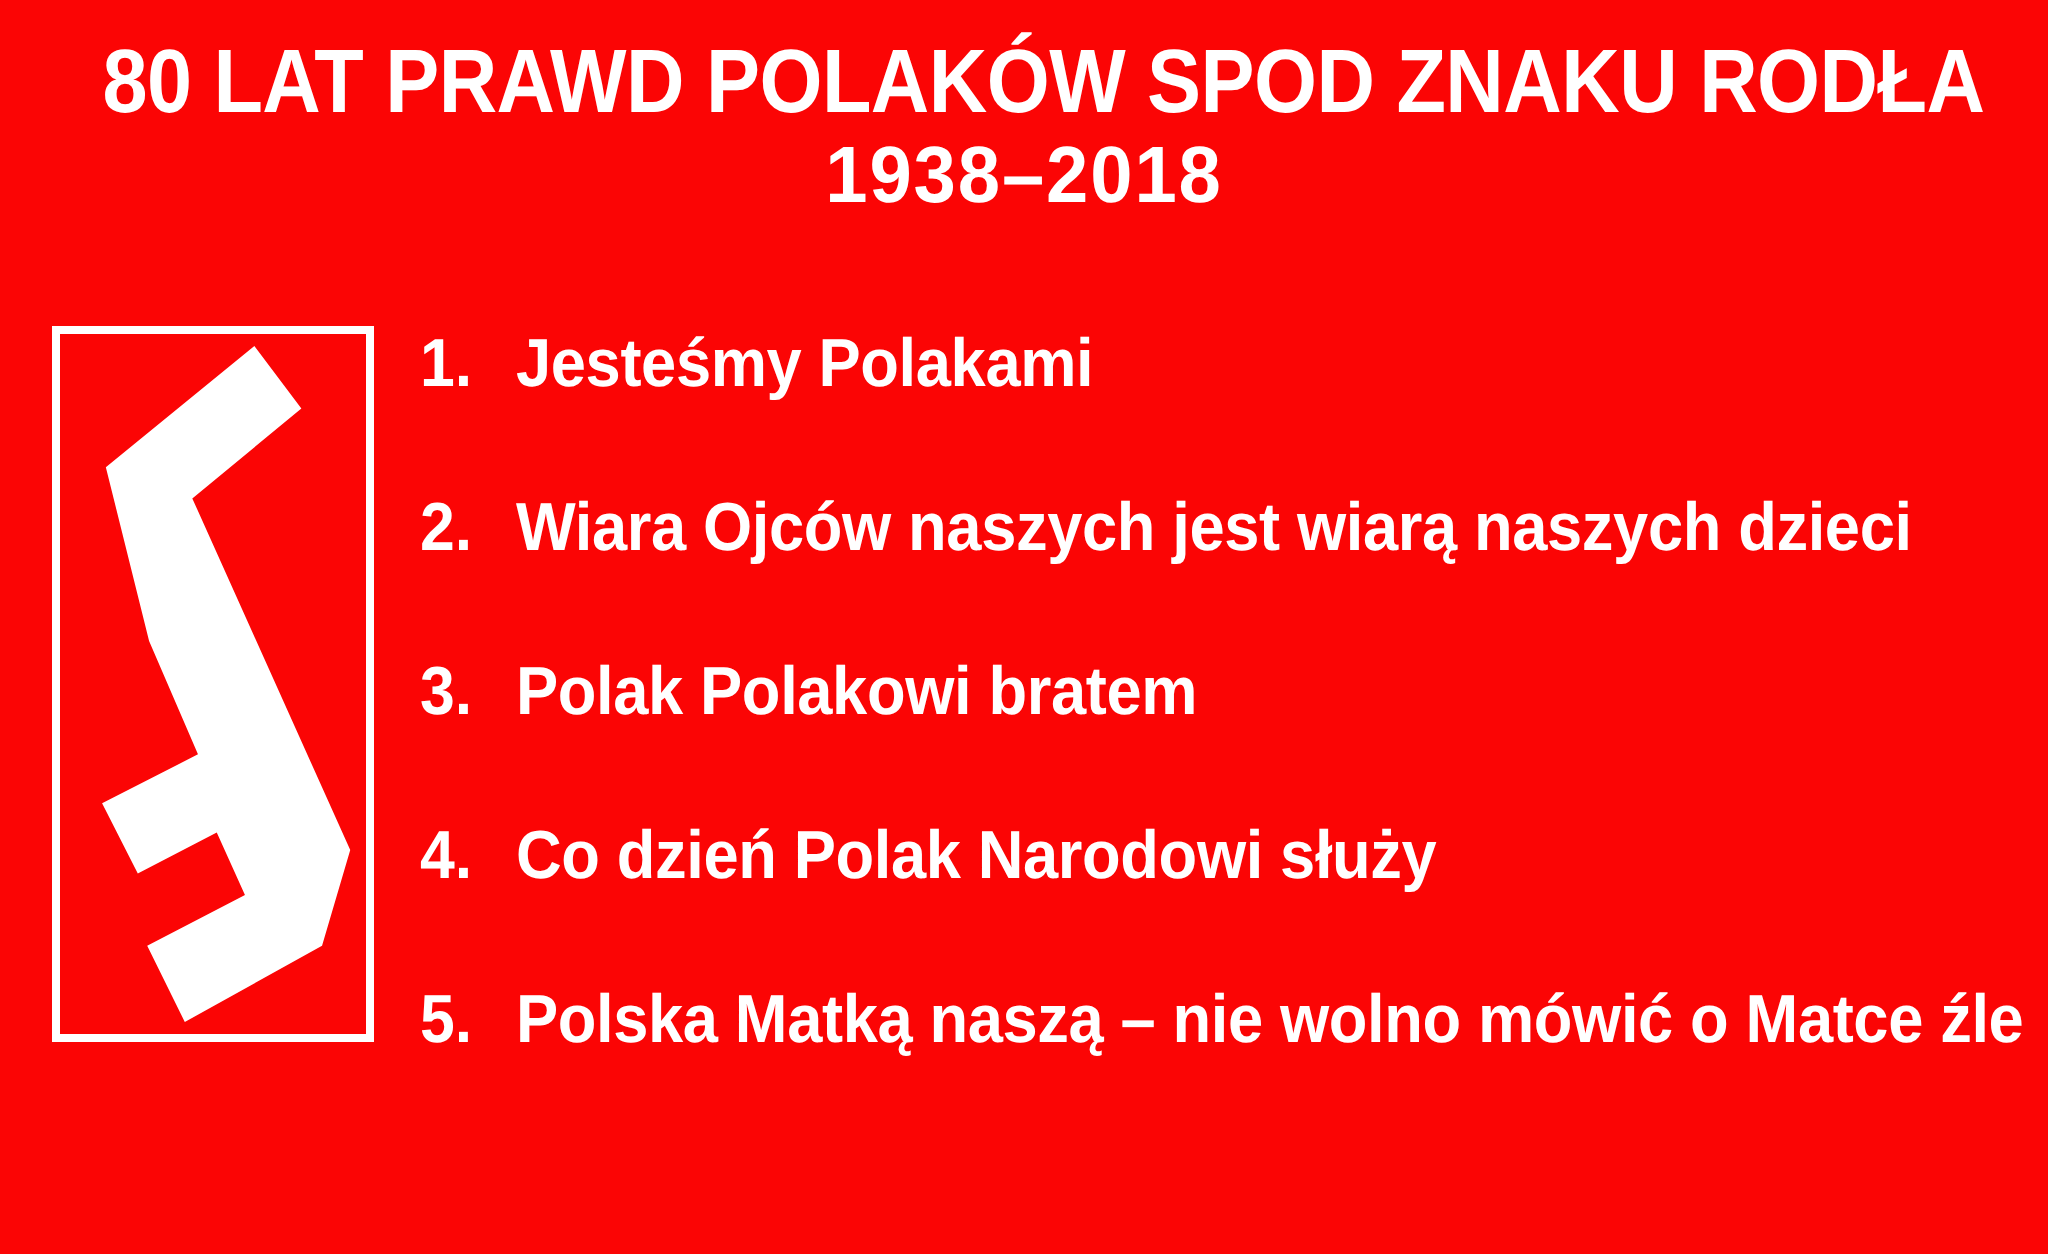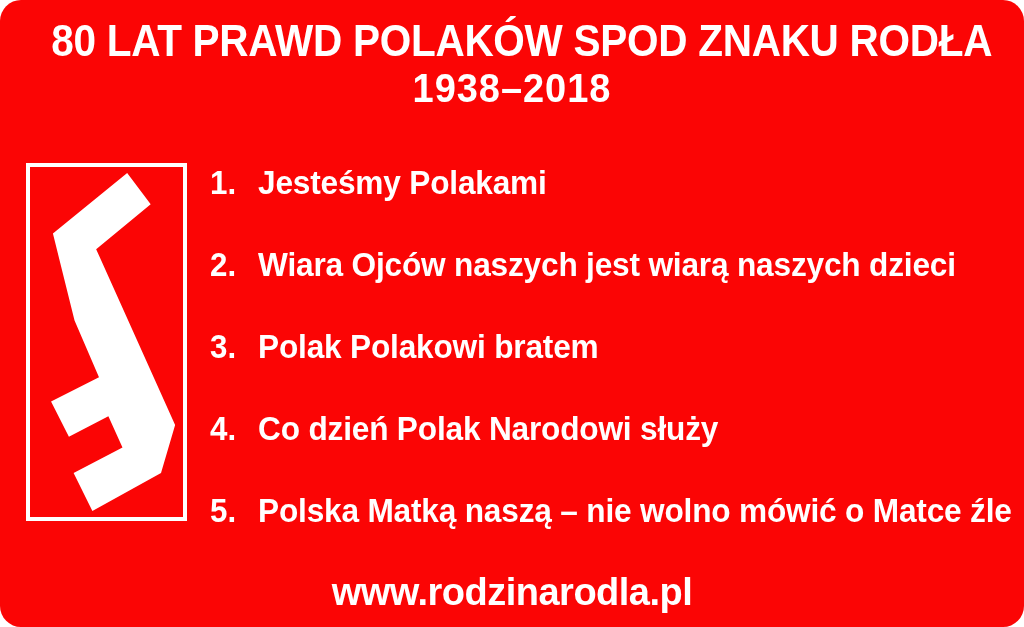--- a/index.html
+++ b/index.html
@@ -12,21 +12,20 @@
     overflow: hidden;
     font-family: "Liberation Sans", sans-serif;
   }
 
   #poster {
     position: relative;
     width: 1024px;
     height: 627px;
     background: #FB0505;
     overflow: hidden;
-    border-radius: 21px;
   }
 
   
   .title-block {
     position: absolute;
     left: 0;
     top: 18px;
     width: 1024px;
     text-align: center;
   }
@@ -174,15 +173,14 @@
       <span class="truth-text">Co dzień Polak Narodowi służy</span>
     </div>
 
     <div class="truth-row">
       <span class="truth-num">5.</span>
       <span class="truth-text">Polska Matką naszą – nie wolno mówić o Matce źle</span>
     </div>
 
   </div>
 
-  <div class="footer-url">www.rodzinarodla.pl</div>
 
 </div>
 
 </body></html>

